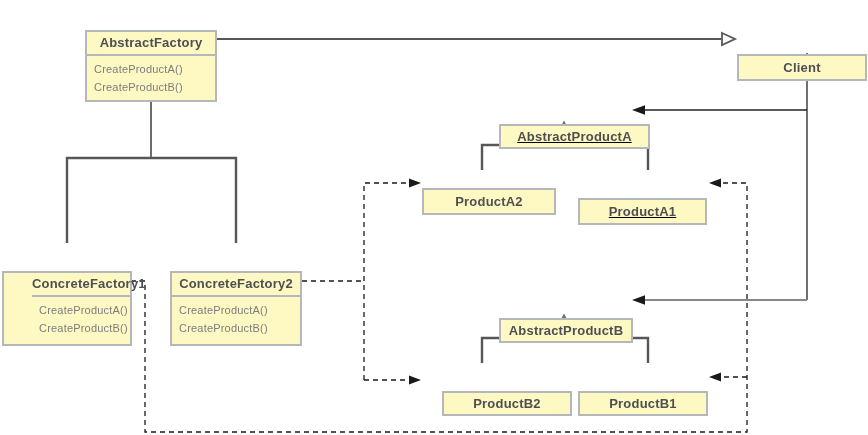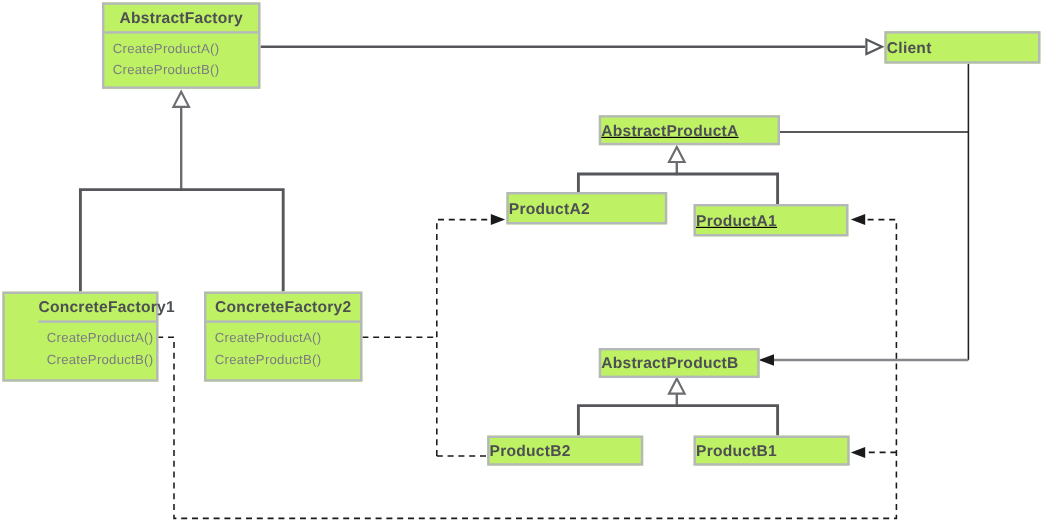--- a/index.html
+++ b/index.html
@@ -2,29 +2,29 @@
 <html><head>
 <meta charset="utf-8">
 <style>
   html,body{margin:0;padding:0;background:#ffffff;}
   #canvas{
     position:relative;width:868px;height:435px;background:#ffffff;overflow:hidden;
     font-family:"Liberation Sans","DejaVu Sans",sans-serif;
   }
   #wires{position:absolute;left:0;top:0;width:868px;height:435px;}
   .uml-box{
-    position:absolute;background:#bef264;border:2px solid #b5b8ba;
-    box-sizing:border-box;z-index:2;
+    position:absolute;background:#fef9c3;border:2px solid #b5b8ba;
+    box-sizing:border-box;z-index:2;margin-top:28px;
   }
   .uml-title{
     font-weight:bold;font-size:13px;color:#4d4f52;text-align:center;
     letter-spacing:.2px;line-height:21px;
   }
   .compartments .uml-title{border-bottom:2px solid #b5b8ba;line-height:22px;height:22px;}
-  .single{display:flex;align-items:center;justify-content:flex-start;}
+  .single{display:flex;align-items:center;justify-content:center;}
   .uml-methods{padding:5px 7px 0 7px;}
   .uml-method{font-size:11px;color:#7b7d80;line-height:17.5px;letter-spacing:.2px;}
 </style>
 </head>
 <body>
 
 <div id="canvas">
 
   <svg id="wires" xmlns="http://www.w3.org/2000/svg" viewBox="0 0 868 435">
 
@@ -115,21 +115,21 @@
     <div class="uml-methods">
       <div class="uml-method">CreateProductA()</div>
       <div class="uml-method">CreateProductB()</div>
     </div>
   </div>
 
   <div class="uml-box single" style="left:499px;top:290px;width:134px;height:25px;">
     <div class="uml-title">AbstractProductB</div>
   </div>
 
-  <div class="uml-box single" style="left:406px;top:363px;width:130px;height:25px;">
+  <div class="uml-box single" style="left:442px;top:363px;width:130px;height:25px;">
     <div class="uml-title">ProductB2</div>
   </div>
 
   <div class="uml-box single" style="left:578px;top:363px;width:130px;height:25px;">
     <div class="uml-title">ProductB1</div>
   </div>
 
 </div>
 
 </body></html>

